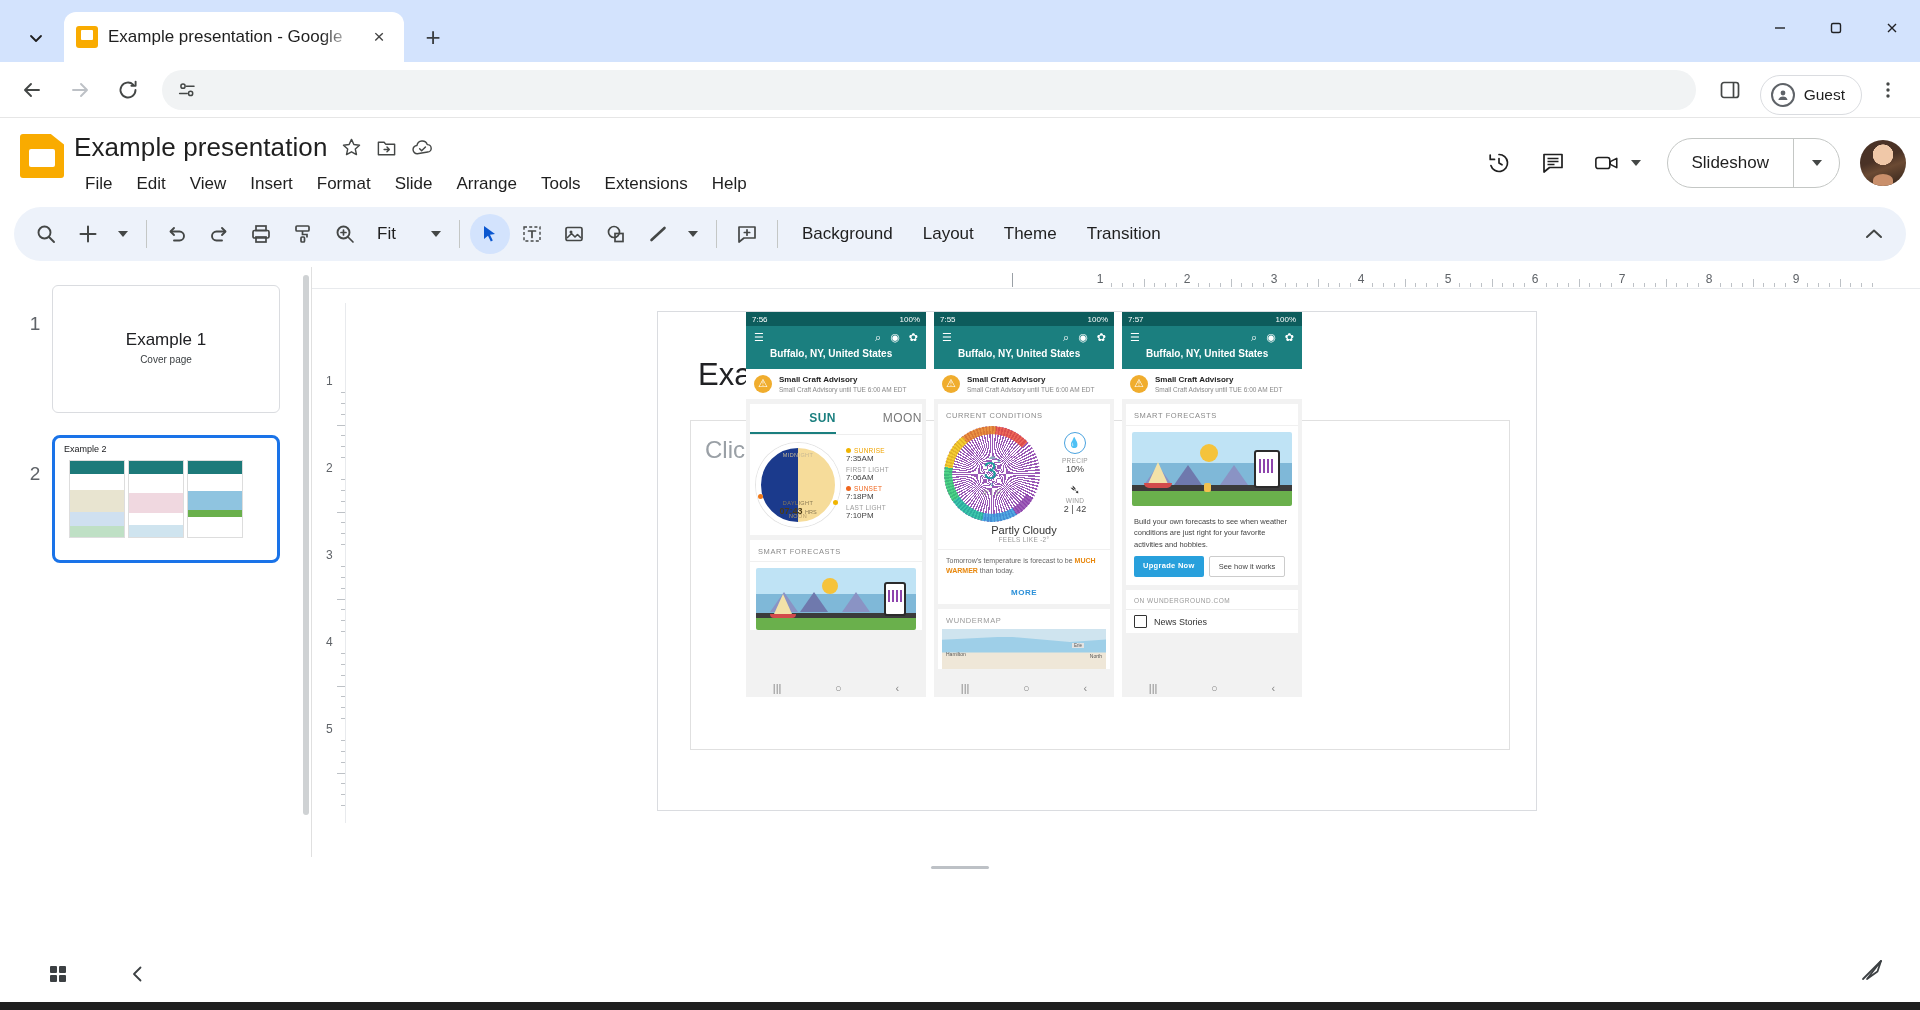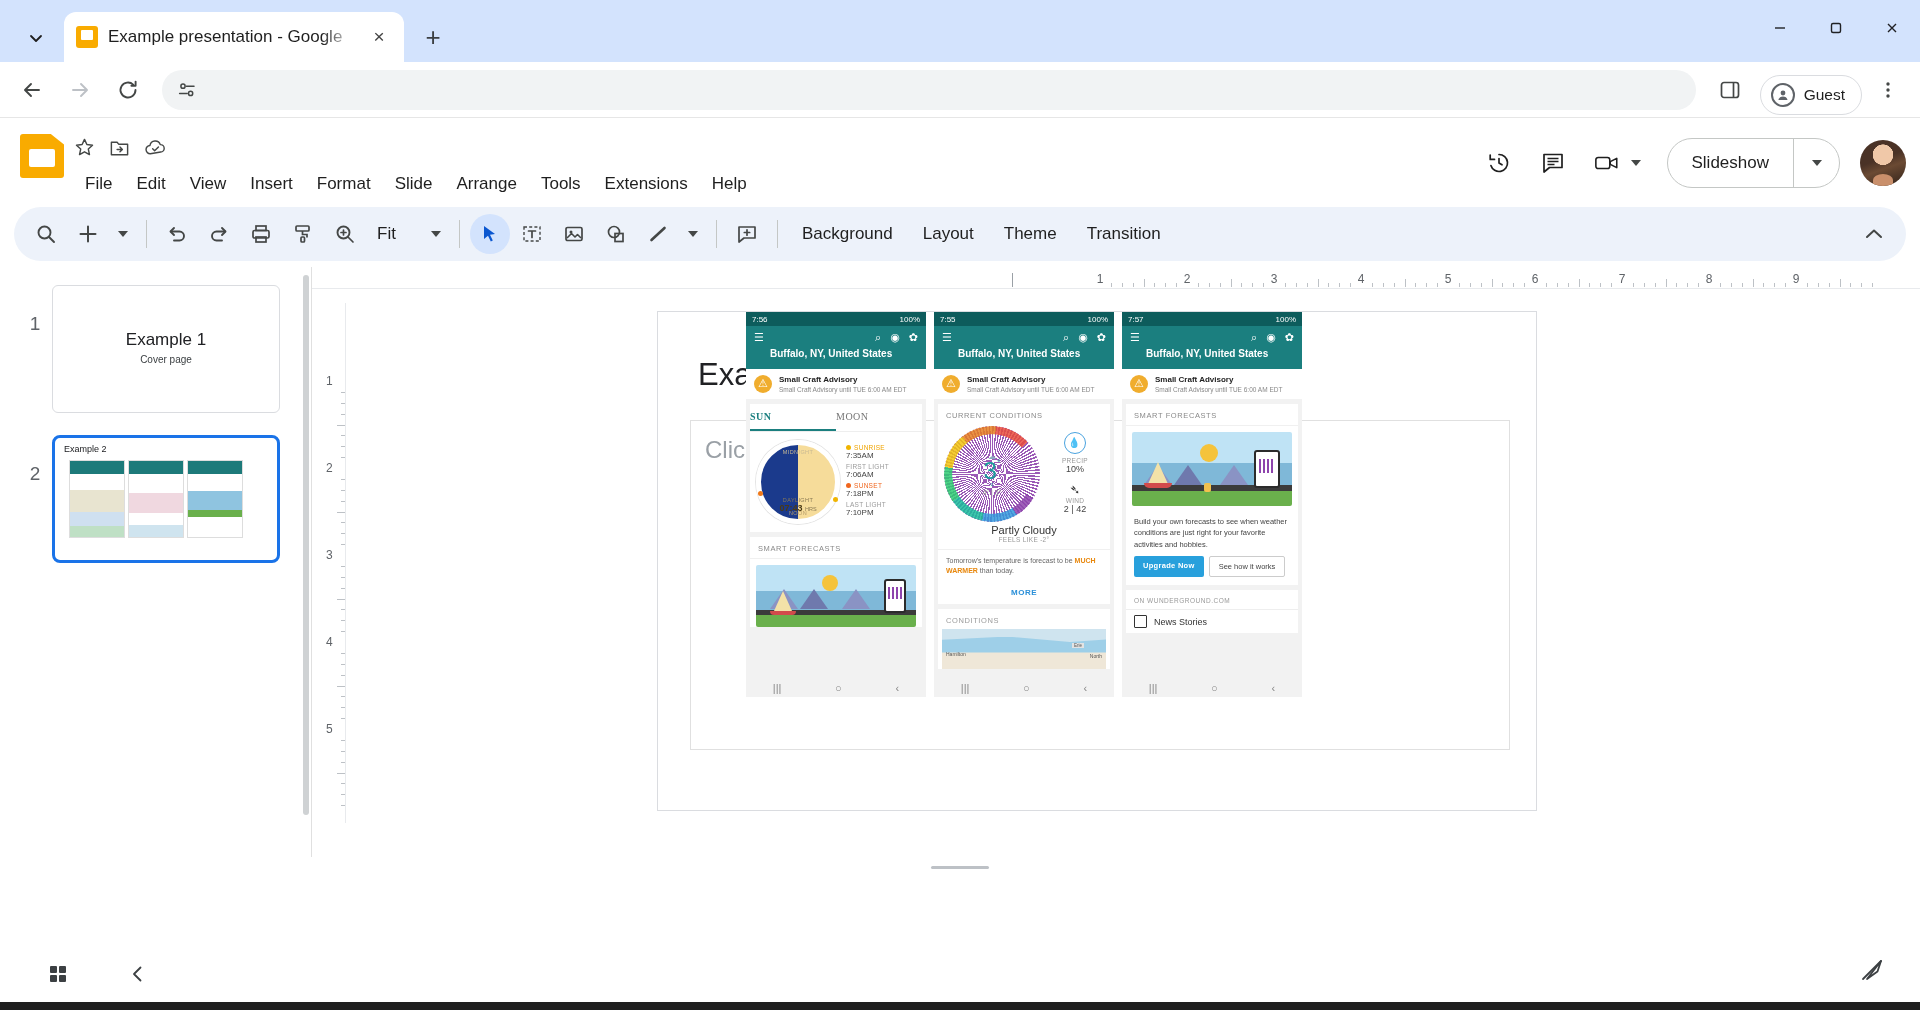--- a/index.html
+++ b/index.html
@@ -301,23 +301,22 @@
   .p-alert-ico {
     width: 18px; height: 18px; border-radius: 50%; background: #f0ad2e;
     flex: 0 0 auto; display: flex; align-items: center; justify-content: center;
     color: #fff; font-size: 11px;
   }
   .p-alert-t1 { font-size: 8px; color: #222; font-weight: bold; }
   .p-alert-t2 { font-size: 6.5px; color: #888; margin-top: 2px; }
   .p-card { background: #fff; margin: 5px 4px; }
   .p-tabs { display: flex; border-bottom: 1px solid #eee; }
   .p-tab {
-    flex: 1; text-align: left; font-size: 10px; color: #777; padding: 7px 0;
+    flex: 1; text-align: right; font-size: 12px; color: #777; padding: 7px 0;
     letter-spacing: .5px;
-    font-family: Liberation Serif, serif;
   }
   .p-tab.sel { color: #1b7f7f; border-bottom: 2px solid #1b7f7f; font-weight: bold; }
   .sun-wrap { display: flex; padding: 8px 6px; gap: 6px; }
   .sun-dial {
     width: 84px; height: 84px; border-radius: 50%; position: relative; flex: 0 0 auto;
     background: conic-gradient(from 180deg, #1b3a8c 0 50%, #f6dc9a 50% 100%);
     border: 5px solid #fff; box-shadow: 0 0 0 1px #e4e4e4;
   }
   .dial-label-top {
     position: absolute; top: 4px; left: 0; right: 0; text-align: center;
@@ -539,20 +538,21 @@
 <div class="app">
 
   <div class="docs-header">
     <div class="slides-logo">
       <div class="page"></div>
         <div class="inner"></div>
     </div>
 
     <div class="doc-meta">
       <div class="doc-title-row">
+        <div class="doc-title">Example presentation</div>
         <div class="hicon">
           <svg width="21" height="21" viewBox="0 0 22 22">
               <path d="M11 2.5l2.5 5.4 5.9.7-4.4 4 1.2 5.8L11 15.5 5.8 18.4 7 12.6l-4.4-4 5.9-.7z" stroke="currentColor" stroke-width="1.5" fill="none" stroke-linejoin="round"></path>
             </svg>
         </div>
         <div class="hicon">
           <svg width="21" height="21" viewBox="0 0 22 22">
               <path d="M2.5 5.5h6l1.6 2h9.4v11h-17z" stroke="currentColor" stroke-width="1.5" fill="none" stroke-linejoin="round"></path>
               <path d="M8.5 13h5M11.5 10.5L14 13l-2.5 2.5" stroke="currentColor" stroke-width="1.5" fill="none" stroke-linecap="round" stroke-linejoin="round"></path>
             </svg>
@@ -1009,21 +1009,21 @@
                 </div>
               </div>
               <div class="cond-name">Partly Cloudy</div>
               <div class="cond-feel">FEELS LIKE -2°</div>
               <div class="fc-note">
                 <span>Tomorrow's temperature is forecast to be </span><b>MUCH WARMER</b><span> than today.</span>
               </div>
               <div class="more-link">MORE</div>
             </div>
             <div class="p-card">
-              <div class="wmap-head">CONDITIONS</div>
+              <div class="wmap-head">WUNDERMAP</div>
               <div class="wmap">
                 <div style="position:absolute;left:0;top:8px;width:100%;height:16px;background:#9ecfe8;clip-path:polygon(0 20%,40% 0,78% 35%,100% 18%,100% 100%,0 100%)"></div>
                 <div style="position:absolute;left:4px;top:22px;font-size:5px;color:#555">Hamilton</div>
                 <div style="position:absolute;right:22px;top:14px;font-size:4.5px;color:#555;background:#e3e3e3;padding:0 2px">Erie</div>
                 <div style="position:absolute;right:4px;top:24px;font-size:5px;color:#555">North</div>
               </div>
             </div>
             <div class="p-nav">
               <span>|||</span>
               <span>○</span>

